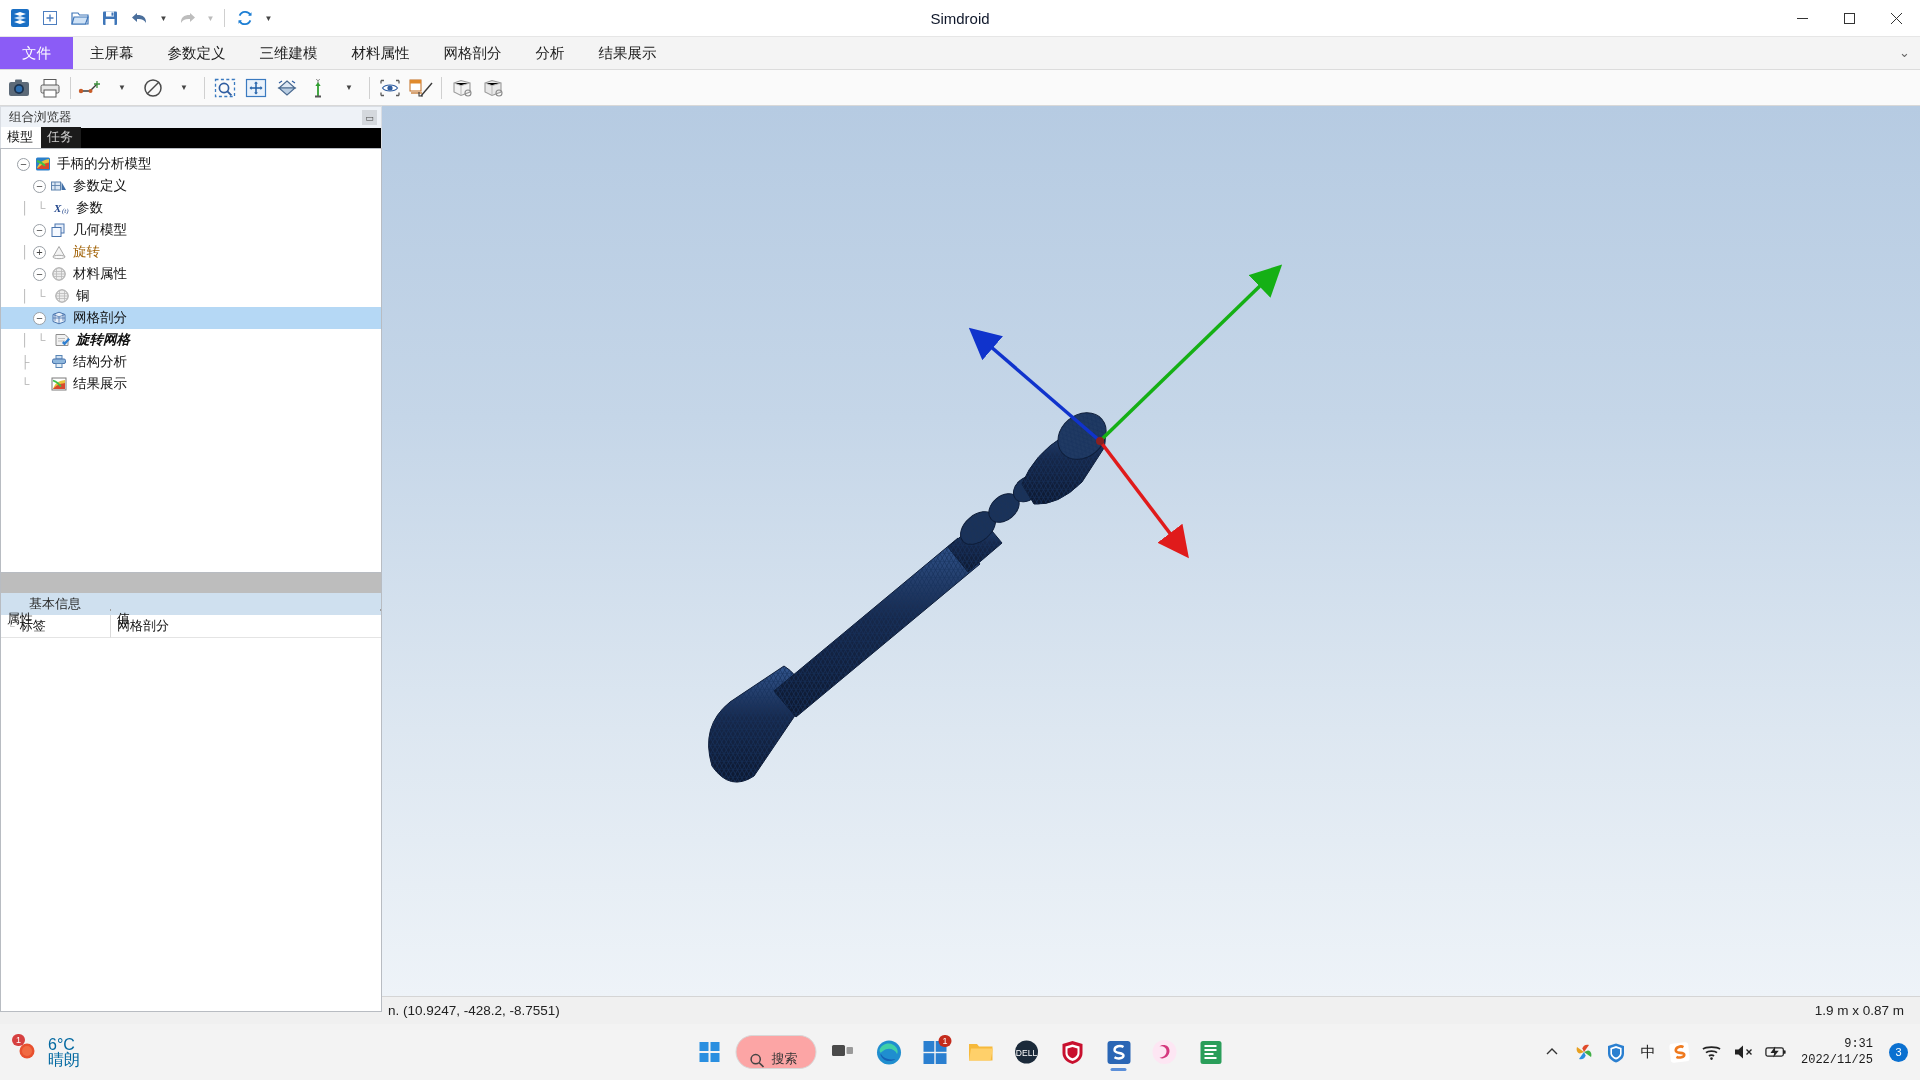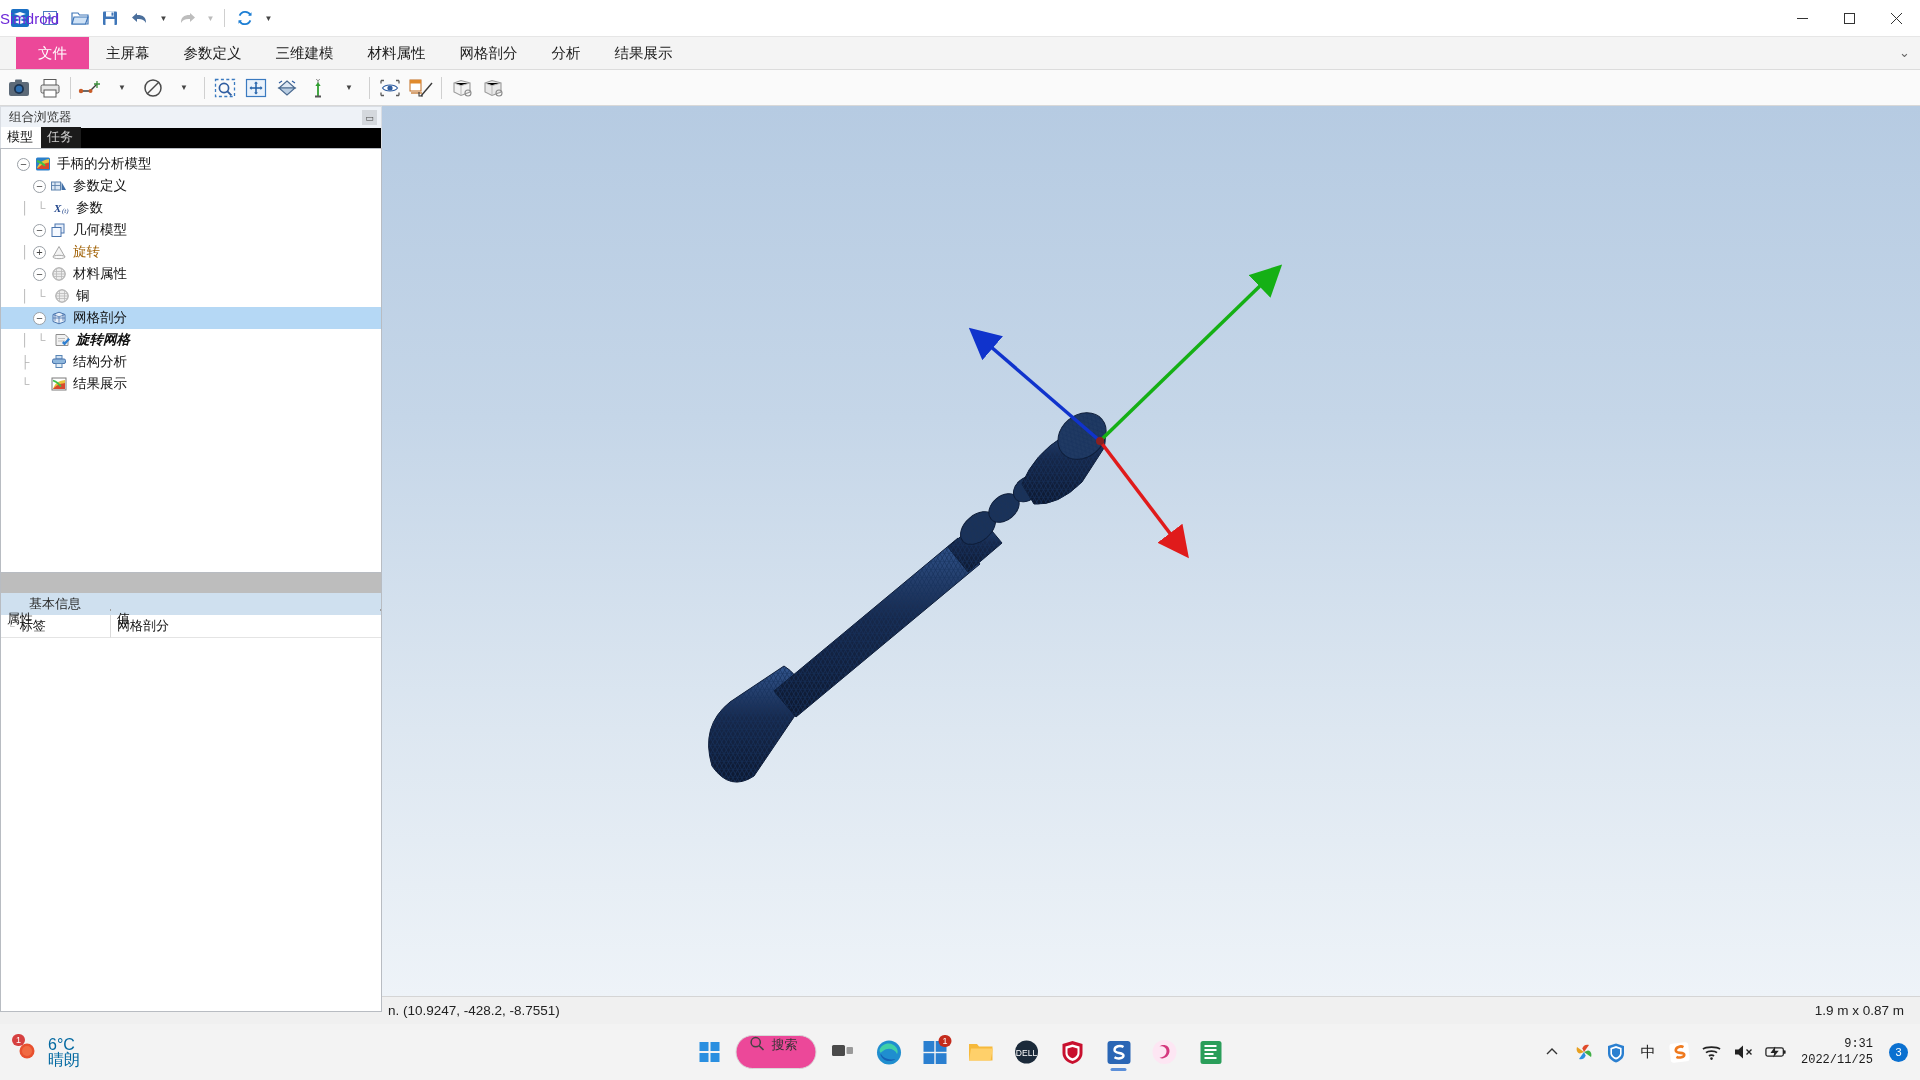--- a/index.html
+++ b/index.html
@@ -18,40 +18,40 @@
     border-bottom: 1px solid #e6e6e6;
   }
   .qat { display: flex; align-items: center; padding-left: 6px; gap: 2px; }
   .qbtn {
     width: 28px; height: 28px; display: flex; align-items: center; justify-content: center;
     border-radius: 2px; cursor: default;
   }
   .qbtn.small { width: 15px; }
   .qsep { width: 1px; height: 18px; background: #cfcfcf; margin: 0 4px; }
   .app-title {
-    position: absolute; left: 0; right: 0; 
-    font-size: 15px; color: #6d28d9; line-height: 37px; pointer-events: none;
+    position: absolute; left: 0; right: 0; text-align: center;
+    font-size: 15px; color: #0f172a; line-height: 37px; pointer-events: none;
   }
   .wctl { position: absolute; right: 0; top: 0; height: 37px; display: flex; }
   .wbtn {
     width: 47px; height: 37px; display: flex; align-items: center; justify-content: center;
     font-size: 15px; color: #333;
   }
 
   
   .ribbon-tabs {
     position: absolute; left: 0; top: 37px; width: 1920px; height: 33px;
     background: #f4f4f4; display: flex; align-items: stretch;
     border-bottom: 1px solid #dcdcdc;
   }
   .rtab {
     display: flex; align-items: center; justify-content: center;
     padding: 0 17px; font-size: 14.5px; color: #1a1a1a; cursor: default;
   }
-  .rtab.file { background: #ec4899; color: #fff; padding: 0 22px; margin-left: 16px; }
+  .rtab.file { background: #8b5cf6; color: #fff; padding: 0 22px; }
   .ribbon-collapse {
     position: absolute; right: 10px; top: 8px; font-size: 13px; color: #666;
   }
 
   
   .toolbar {
     position: absolute; left: 0; top: 70px; width: 1920px; height: 36px;
     background: #fafafa; border-bottom: 1px solid #d8d8d8;
     display: flex; align-items: center; padding-left: 4px; gap: 1px;
   }
@@ -644,21 +644,21 @@
 
     <div class="tb-center">
       <div class="tb-ico">
         <svg width="22" height="22" viewBox="0 0 22 22">
           <rect x="1" y="1" width="9" height="9" fill="#2a8fe0"></rect>
           <rect x="12" y="1" width="9" height="9" fill="#2a8fe0"></rect>
           <rect x="1" y="12" width="9" height="9" fill="#2a8fe0"></rect>
           <rect x="12" y="12" width="9" height="9" fill="#2a8fe0"></rect>
         </svg>
       </div>
-      <div style="display:flex;align-items:flex-start;gap:7px;background:#ec4899;border:1px solid #d8d8d8;border-radius:18px;height:34px;padding:0 18px 0 13px">
+      <div style="display:flex;align-items:flex-end;gap:7px;background:#fca5a5;border:1px solid #d8d8d8;border-radius:18px;height:34px;padding:0 18px 0 13px">
         <svg width="15" height="15" viewBox="0 0 15 15">
           <circle cx="6.2" cy="6.2" r="4.6" fill="none" stroke="#444" stroke-width="1.5"></circle>
           <path d="M9.7 9.7L14 14" stroke="#444" stroke-width="1.6"></path>
         </svg>
         <span style="font-size:13px;color:#333">搜索</span>
       </div>
       <div class="tb-ico">
         <svg width="24" height="22" viewBox="0 0 24 22">
           <rect x="1.5" y="4" width="13" height="11" rx="1.5" fill="#4a4a4a"></rect>
           <rect x="16" y="6" width="6.5" height="7" rx="1" fill="#9a9a9a"></rect>

